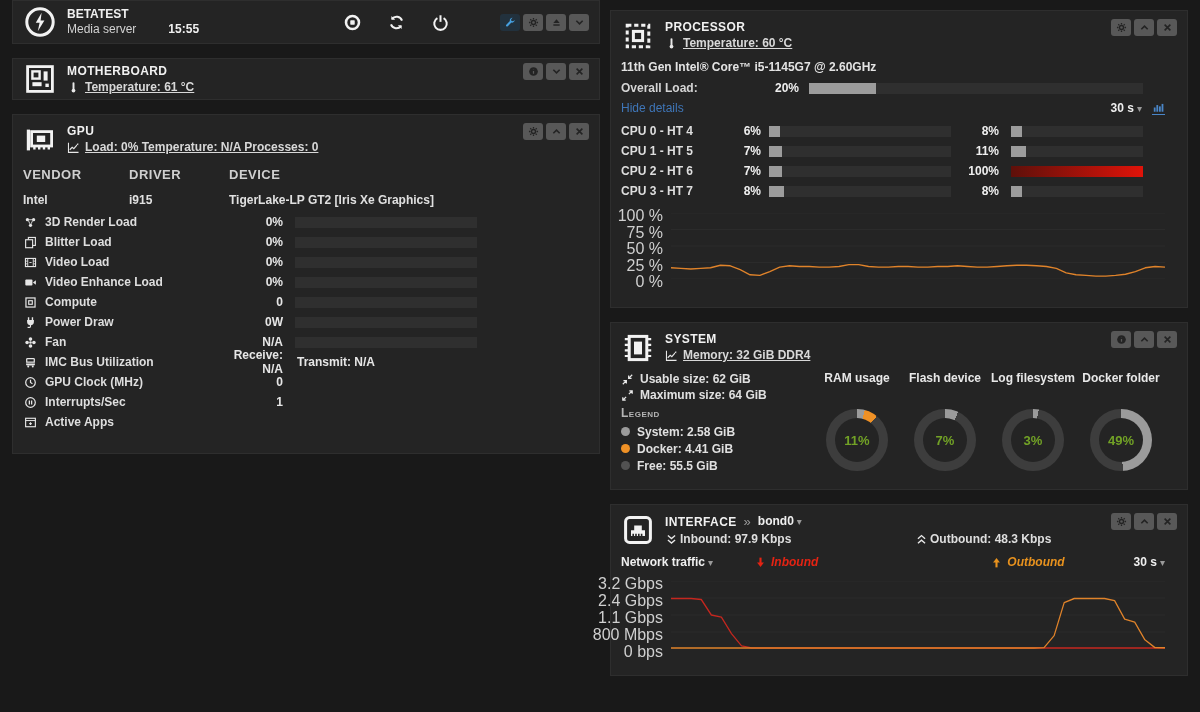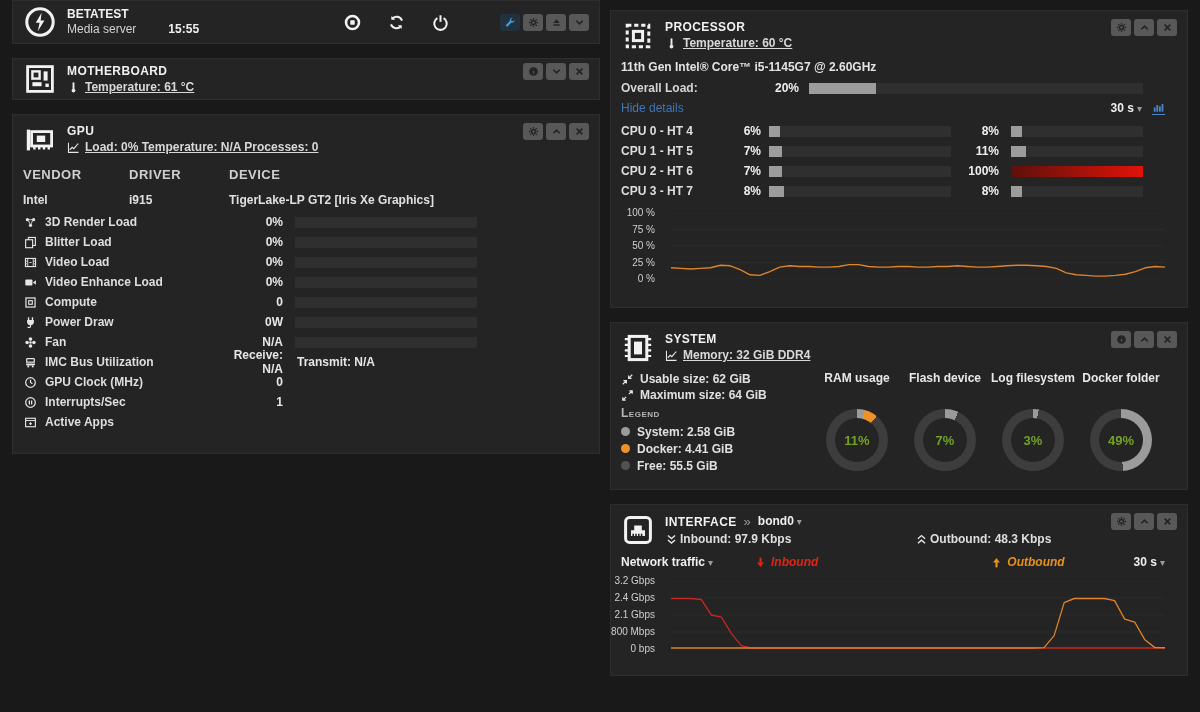--- a/index.html
+++ b/index.html
@@ -77,21 +77,21 @@
   .cpurow { display:flex; align-items:center; height:20px; }
   .cpulabel { width:105px; font-weight:600; color:#dedede; }
   .cpuv1 { width:35px; text-align:right; font-weight:700; color:#efefef; }
   .cpub1 { margin-left:8px; width:182px; }
   .cpuv2 { width:48px; text-align:right; font-weight:700; color:#efefef; }
   .cpub2 { margin-left:12px; flex:1; }
 
   
   .chart { display:flex; margin-top:12px; }
   .ylabs { width:50px; position:relative; }
-  .ylabs span { position:absolute; right:16px; font-size:10px; color:#cfcfcf; white-space:nowrap;text-align:center; }
+  .ylabs span { position:absolute; right:8px; font-size:16px; color:#cfcfcf; white-space:nowrap;text-align:center; }
   .plot { flex:1; margin-right:12px; }
   .plot svg { display:block; width:100%; }
   .grid { stroke:#2c2c2c; stroke-width:1; }
 
   
   .sys-card { height:168px; }
   .sys-body { display:flex; margin-top:6px; }
   .sys-left { width:170px; }
   .sys-size { display:flex; align-items:center; gap:6px; height:16px; font-weight:600; color:#e0e0e0; }
   .sys-size .ic { color:#e8e8e8; }
@@ -741,21 +741,21 @@
         <span>Outbound</span>
       </span>
       <span class="interval">
         <span>30 s</span><span class="caret">▾</span>
       </span>
     </div>
     <div class="chart" id="net-chart">
       <div class="ylabs" style="height: 68px;">
           <span style="top: -6px;">3.2 Gbps</span>
           <span style="top: 11px;">2.4 Gbps</span>
-          <span style="top: 28px;">2.1 Gbps</span>
+          <span style="top: 28px;">1.1 Gbps</span>
           <span style="top: 45px;">800 Mbps</span>
           <span style="top: 62px;">0 bps</span>
         </div>
       <div class="plot">
           <svg preserveAspectRatio="none" viewBox="0 0 540 68" style="height: 68px;">
             <line class="grid" x1="0" y1="0.0" x2="540" y2="0.0"></line>
             <line class="grid" x1="0" y1="17.0" x2="540" y2="17.0"></line>
             <line class="grid" x1="0" y1="34.0" x2="540" y2="34.0"></line>
             <line class="grid" x1="0" y1="51.0" x2="540" y2="51.0"></line>
             <line class="grid" x1="0" y1="68.0" x2="540" y2="68.0"></line>

